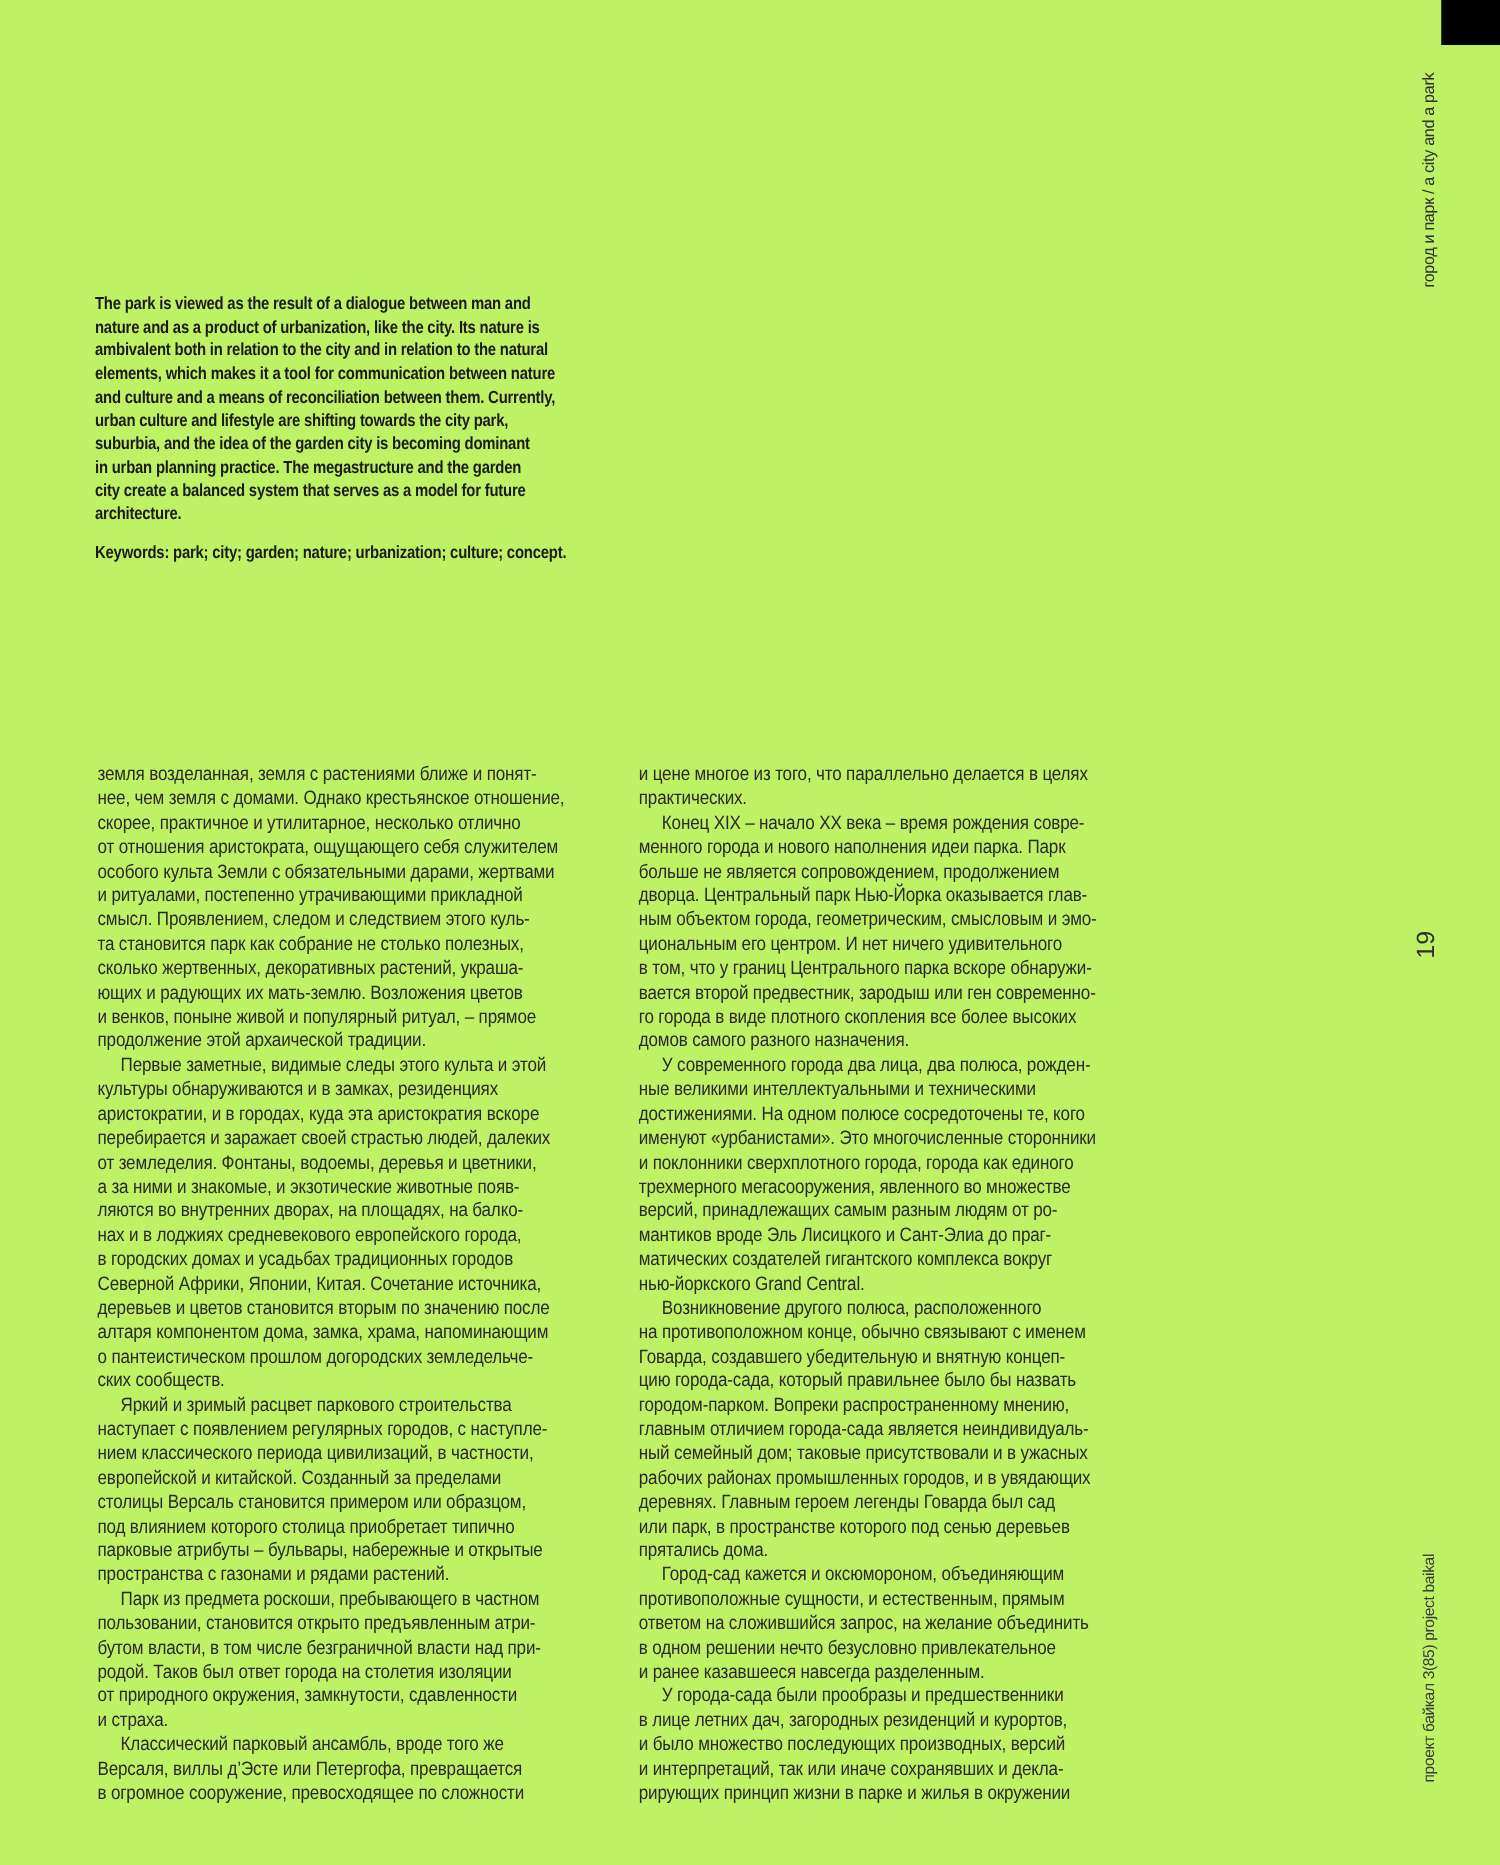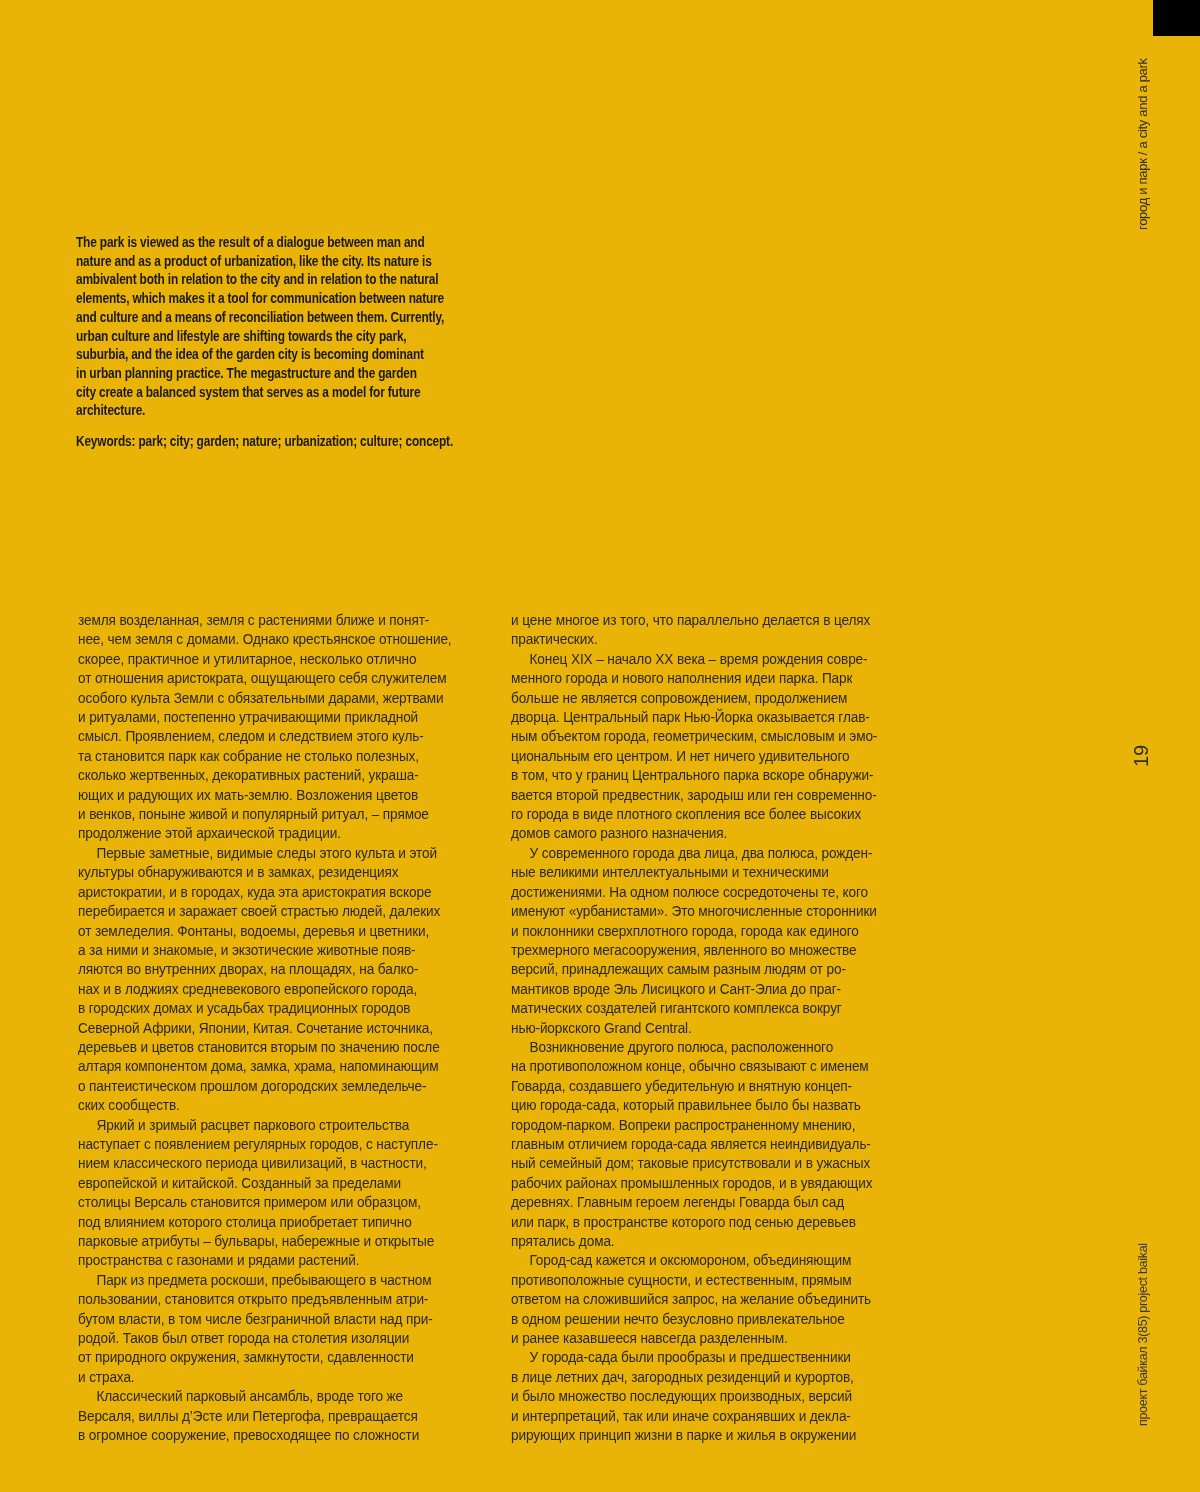--- a/index.html
+++ b/index.html
@@ -1,20 +1,20 @@
 <!DOCTYPE html>
 <html><head>
 <meta charset="utf-8">
 <style>
   html, body { margin: 0; padding: 0; background: #ffffff; }
   .page {
     position: relative;
     width: 1200px;
     height: 1492px;
-    background: #eab308;
+    background: #bef264;
     overflow: hidden;
     font-family: "Liberation Sans", sans-serif;
   }
 
   
   .abstract {
     position: absolute;
     left: 76px;
     top: 233px;
     width: 500px;

